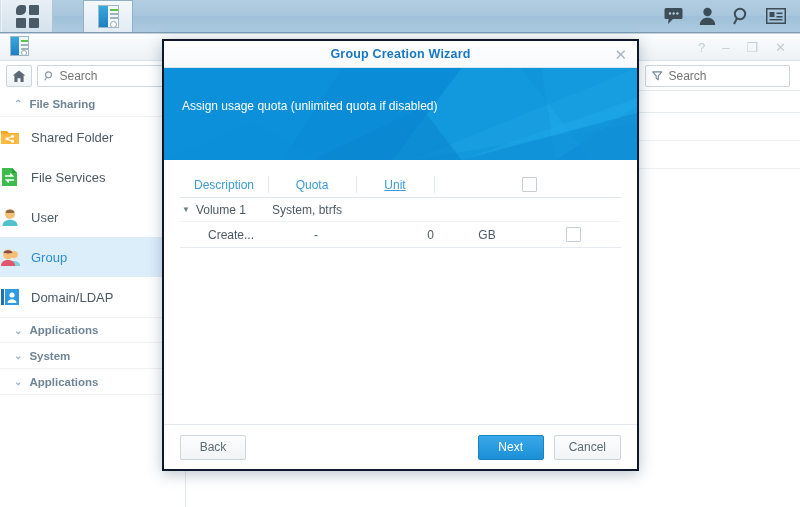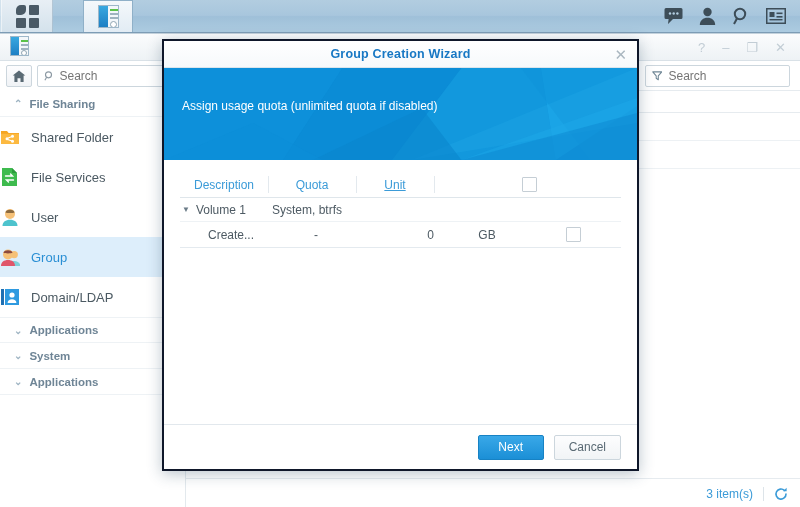--- a/index.html
+++ b/index.html
@@ -455,30 +455,20 @@
           <div class="bg-row">
             <span class="c1"></span>
             <span>group</span>
           </div>
           <div class="bg-row">
             <span class="c1"></span>
             <span>for Web services</span>
           </div>
         </div>
 
-        <div id="statusbar">
-          <span>3 item(s)</span>
-          <span class="divider"></span>
-          <span class="refresh-btn">
-            <svg width="14" height="14" viewBox="0 0 14 14">
-              <path d="M12 7a5 5 0 1 1-1.6-3.6" fill="none" stroke="#3b9bd8" stroke-width="1.6" stroke-linecap="round"></path>
-              <path d="M12.6 0.8v3.4H9.2z" fill="#3b9bd8"></path>
-            </svg>
-          </span>
-        </div>
       </div>
     </div>
   </div>
 
   <div id="modal">
 
     <div id="dlg-title">
       <span class="t">Group Creation Wizard</span>
       <span id="dlg-close">✕</span>
     </div>
@@ -528,20 +518,21 @@
         <span class="cd" style="justify-content:center;">-</span>
         <span class="cq">0</span>
         <span class="cu">GB</span>
         <span class="ce">
           <span class="cbox lg"></span>
         </span>
       </div>
     </div>
 
     <div id="dlg-footer">
+      <div class="dbtn">Back</div>
       <span class="spacer"></span>
       <div class="right">
         <div class="dbtn primary">Next</div>
         <div class="dbtn">Cancel</div>
       </div>
     </div>
   </div>
 </div>
 
 </body></html>

